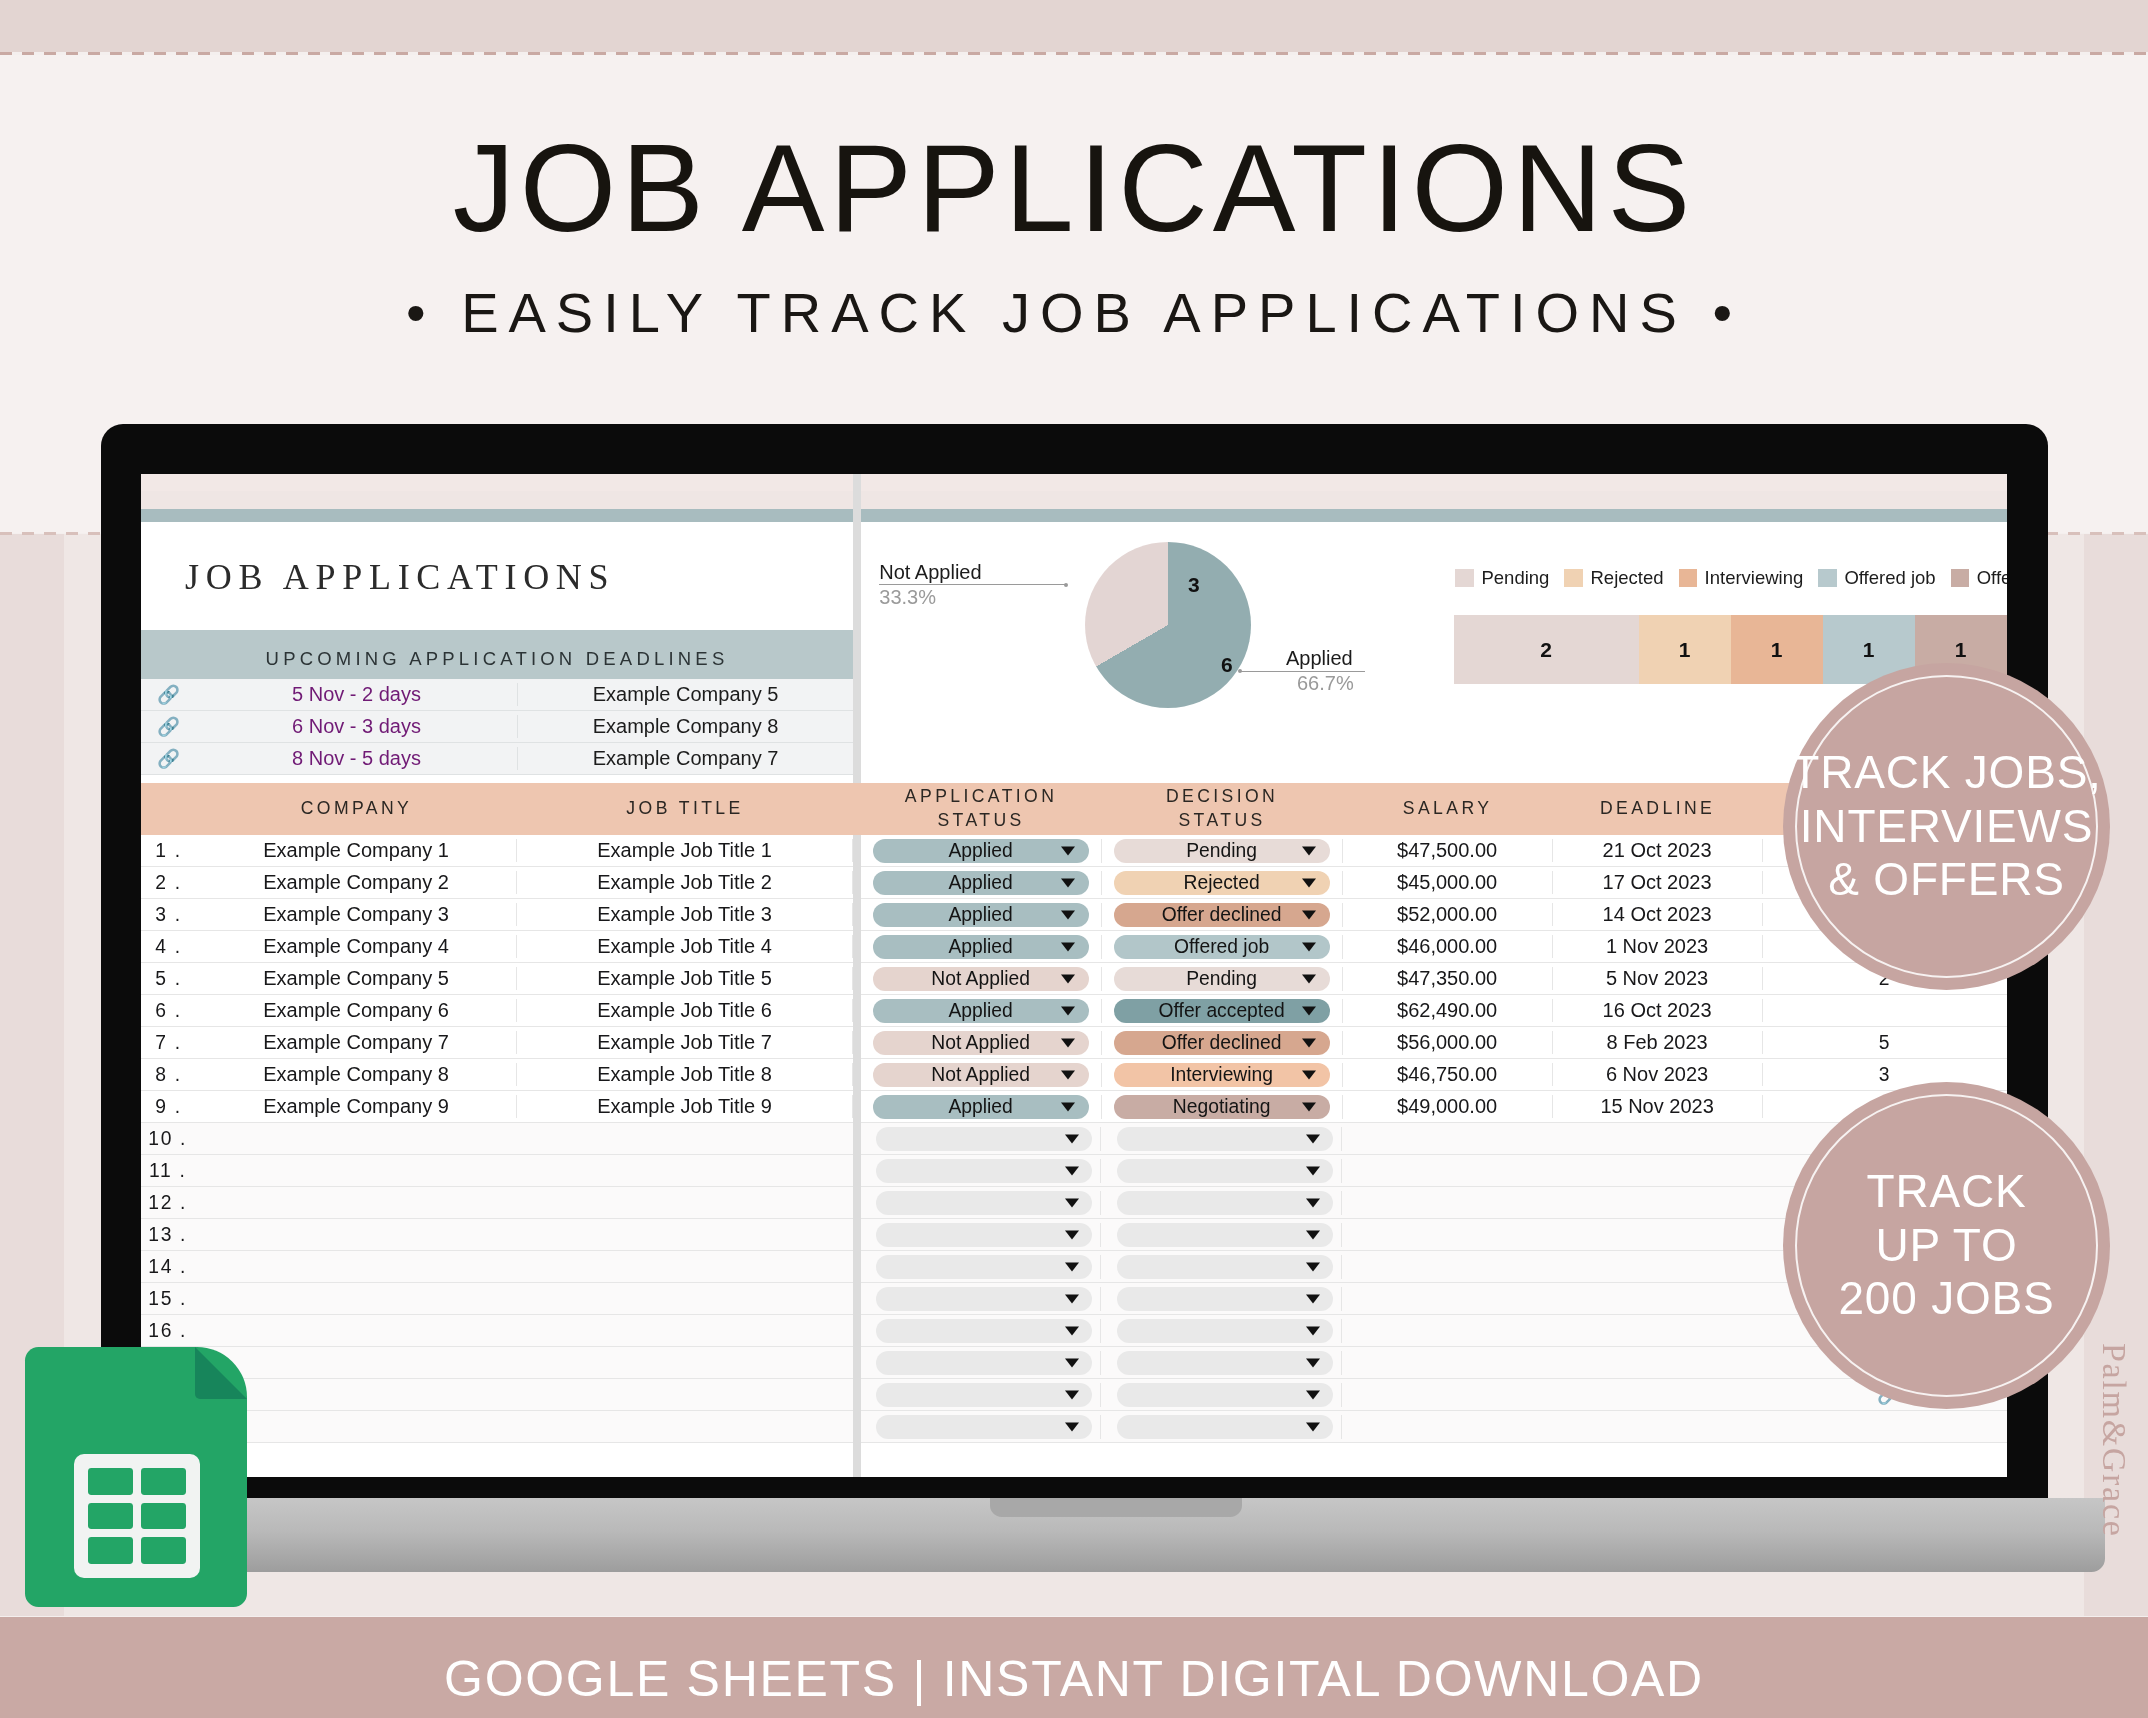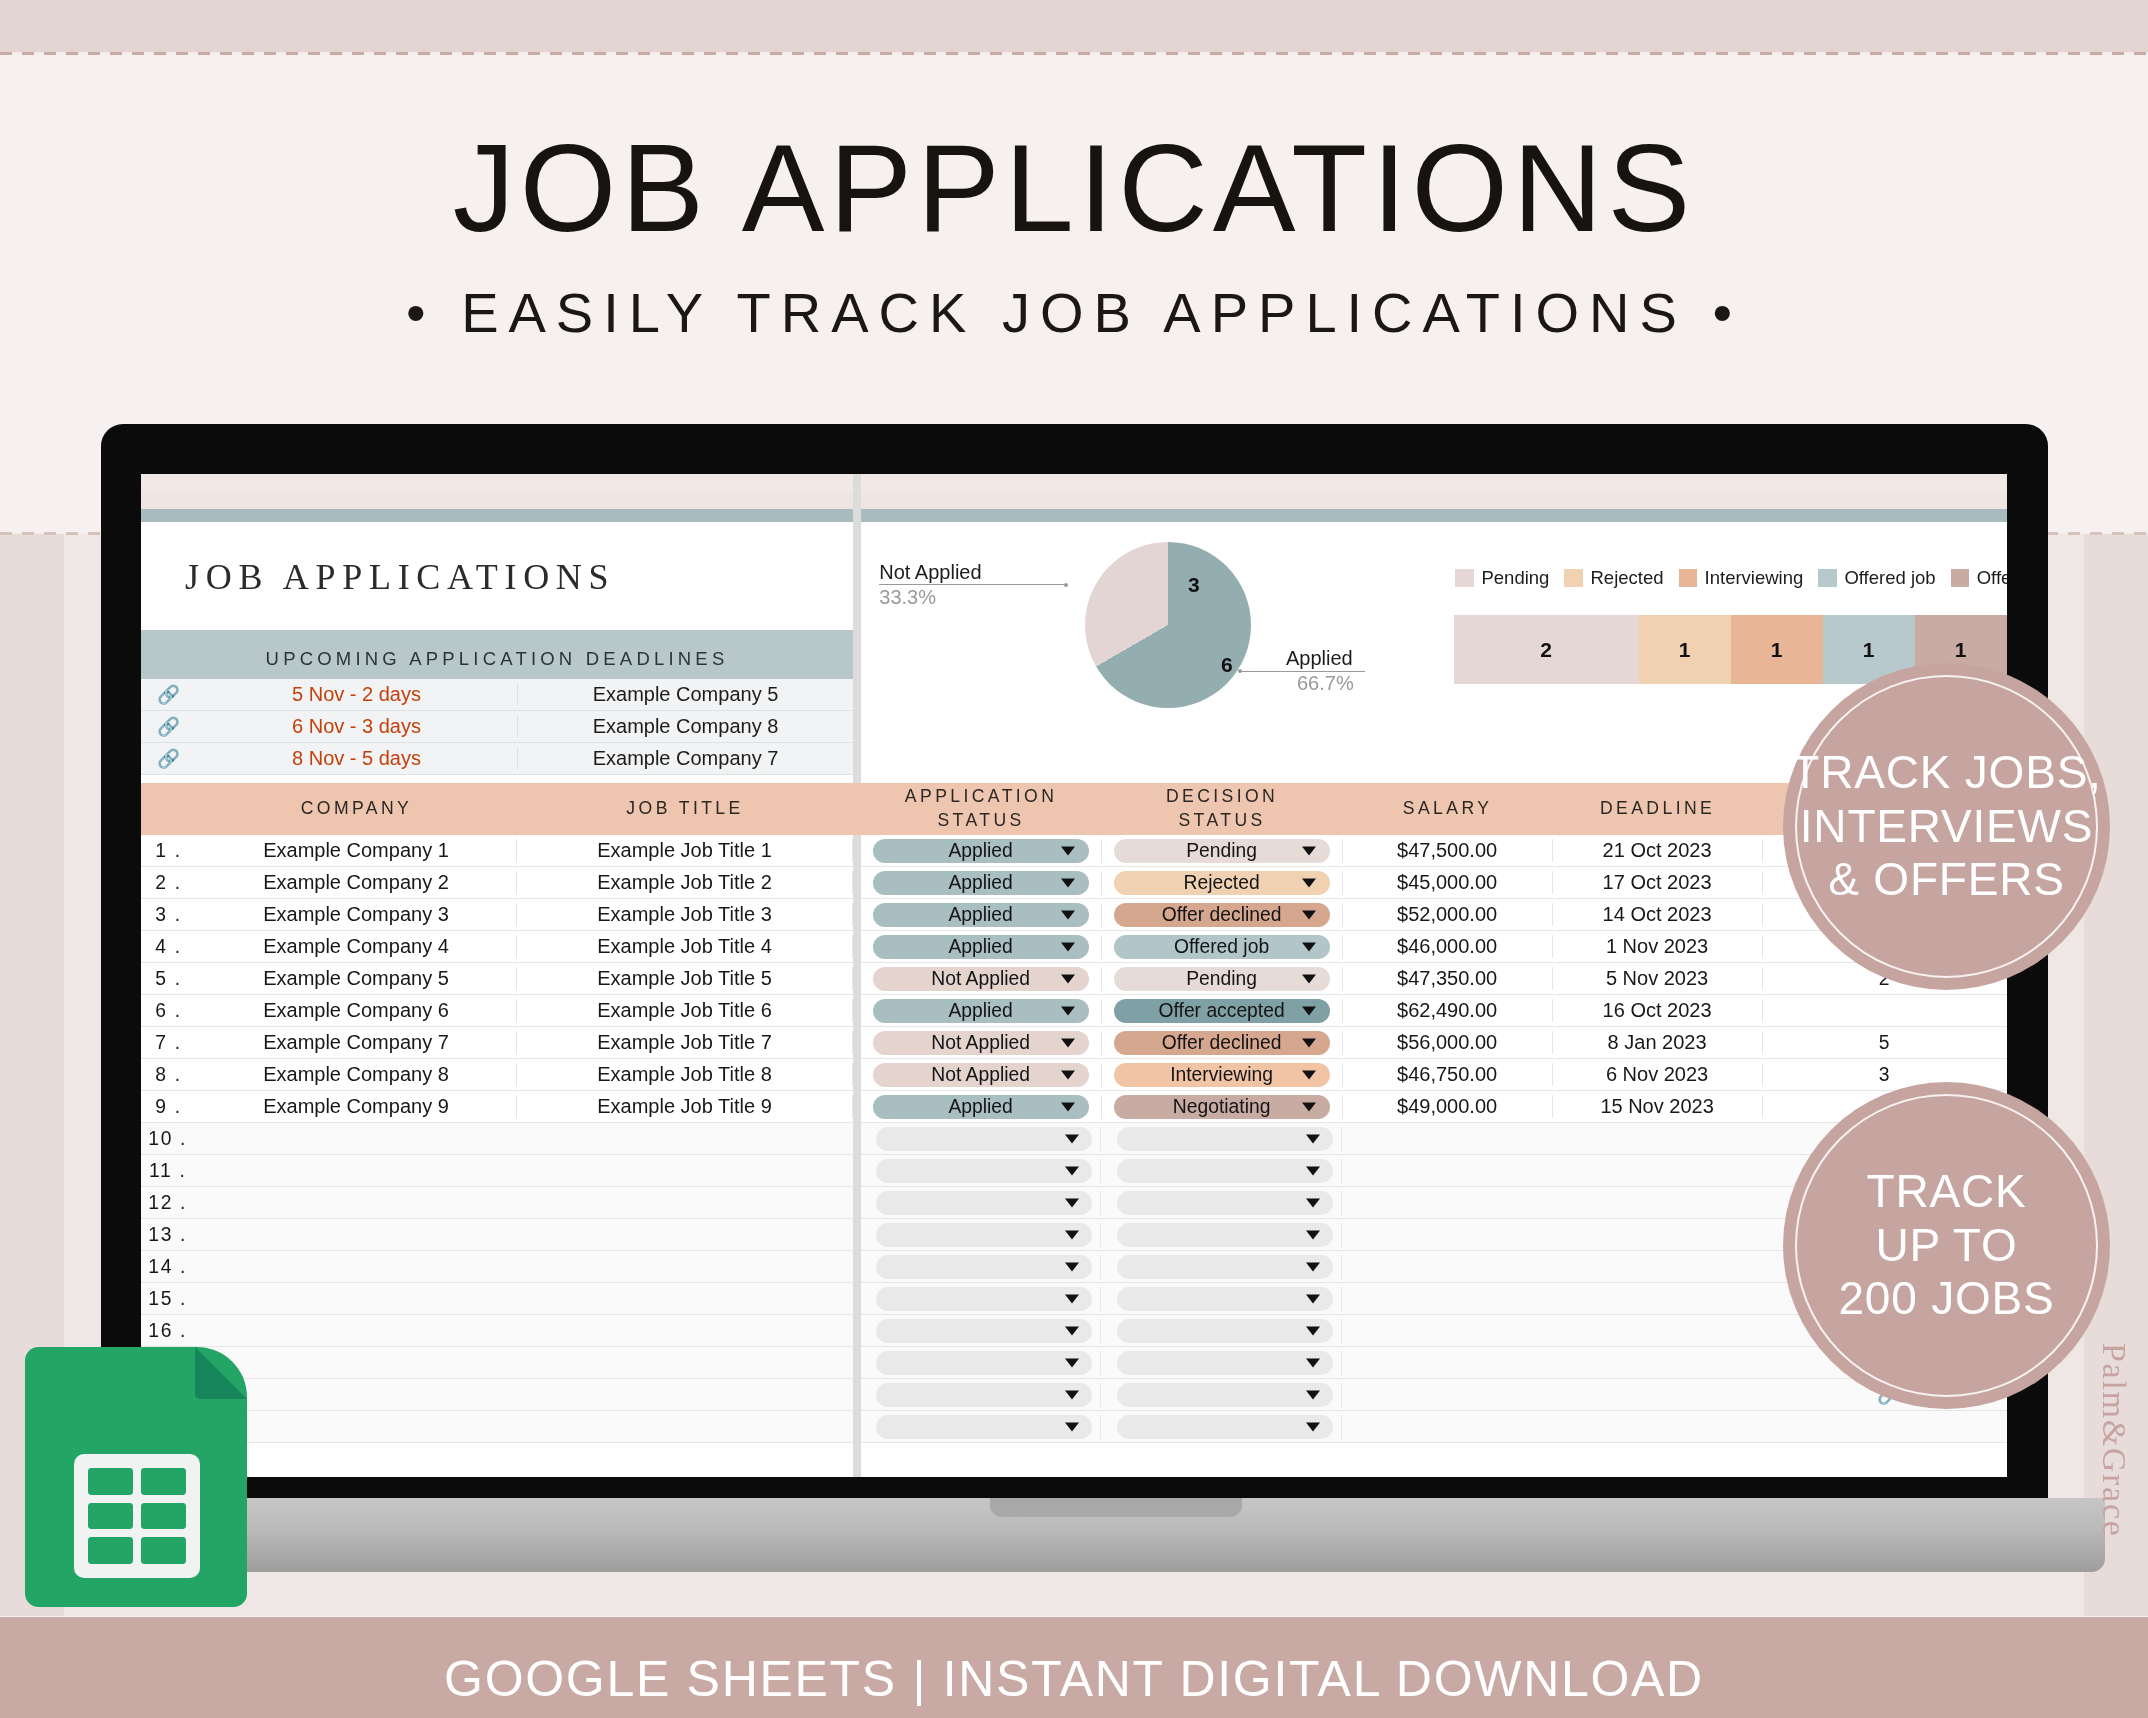--- a/index.html
+++ b/index.html
@@ -115,21 +115,21 @@
   }
   .deadlines-header span {
     font-size: 18.5px; letter-spacing: 4.2px; color: #2c3436; font-weight: 400;
   }
   .dl-row {
     position: absolute; left: 0; width: 712px; height: 32px;
     background: #f2f3f4; display: flex; align-items: center;
     border-bottom: 0.8px solid #dfe2e3;
   }
   .dl-link { width: 55px; text-align: center; color: #7f8e94; font-size: 18.5px; }
-  .dl-date { width: 321px; text-align: center; font-size: 20px; color: #c2410c; }
+  .dl-date { width: 321px; text-align: center; font-size: 20px; color: #701a75; }
   .dl-company { flex: 1; text-align: center; font-size: 20px; color: #1c1c1c; border-left: 0.8px solid #dfe2e3; }
 
   
   .tbl-header {
     position: absolute; left: 0; top: 309px; width: 1866px; height: 52px;
     background: #eec6b0; display: flex; align-items: center;
   }
   .th { text-align: center; font-size: 17.6px; letter-spacing: 3.4px; color: #2b2723; line-height: 1.35; }
   .th-idx { width: 55px; }
   .th-company { width: 321px; }
@@ -504,21 +504,21 @@
                 <span class="caret"></span>
               </div>
             </div>
             <div class="td td-dec">
               <div class="chip chip-offer-declined">
                 <span>Offer declined</span>
                 <span class="caret"></span>
               </div>
             </div>
             <div class="td td-sal">$56,000.00</div>
-            <div class="td td-dead">8 Jan 2023</div>
+            <div class="td td-dead">8 Feb 2023</div>
             <div class="td td-days">5</div>
           </div>
           <div class="tr">
             <div class="td td-idx">8 .</div>
             <div class="td td-company">Example Company 8</div>
             <div class="td td-job">Example Job Title 8</div>
             <div class="td-gap"></div>
             <div class="td td-app">
               <div class="chip chip-notapplied">
                 <span>Not Applied</span>

